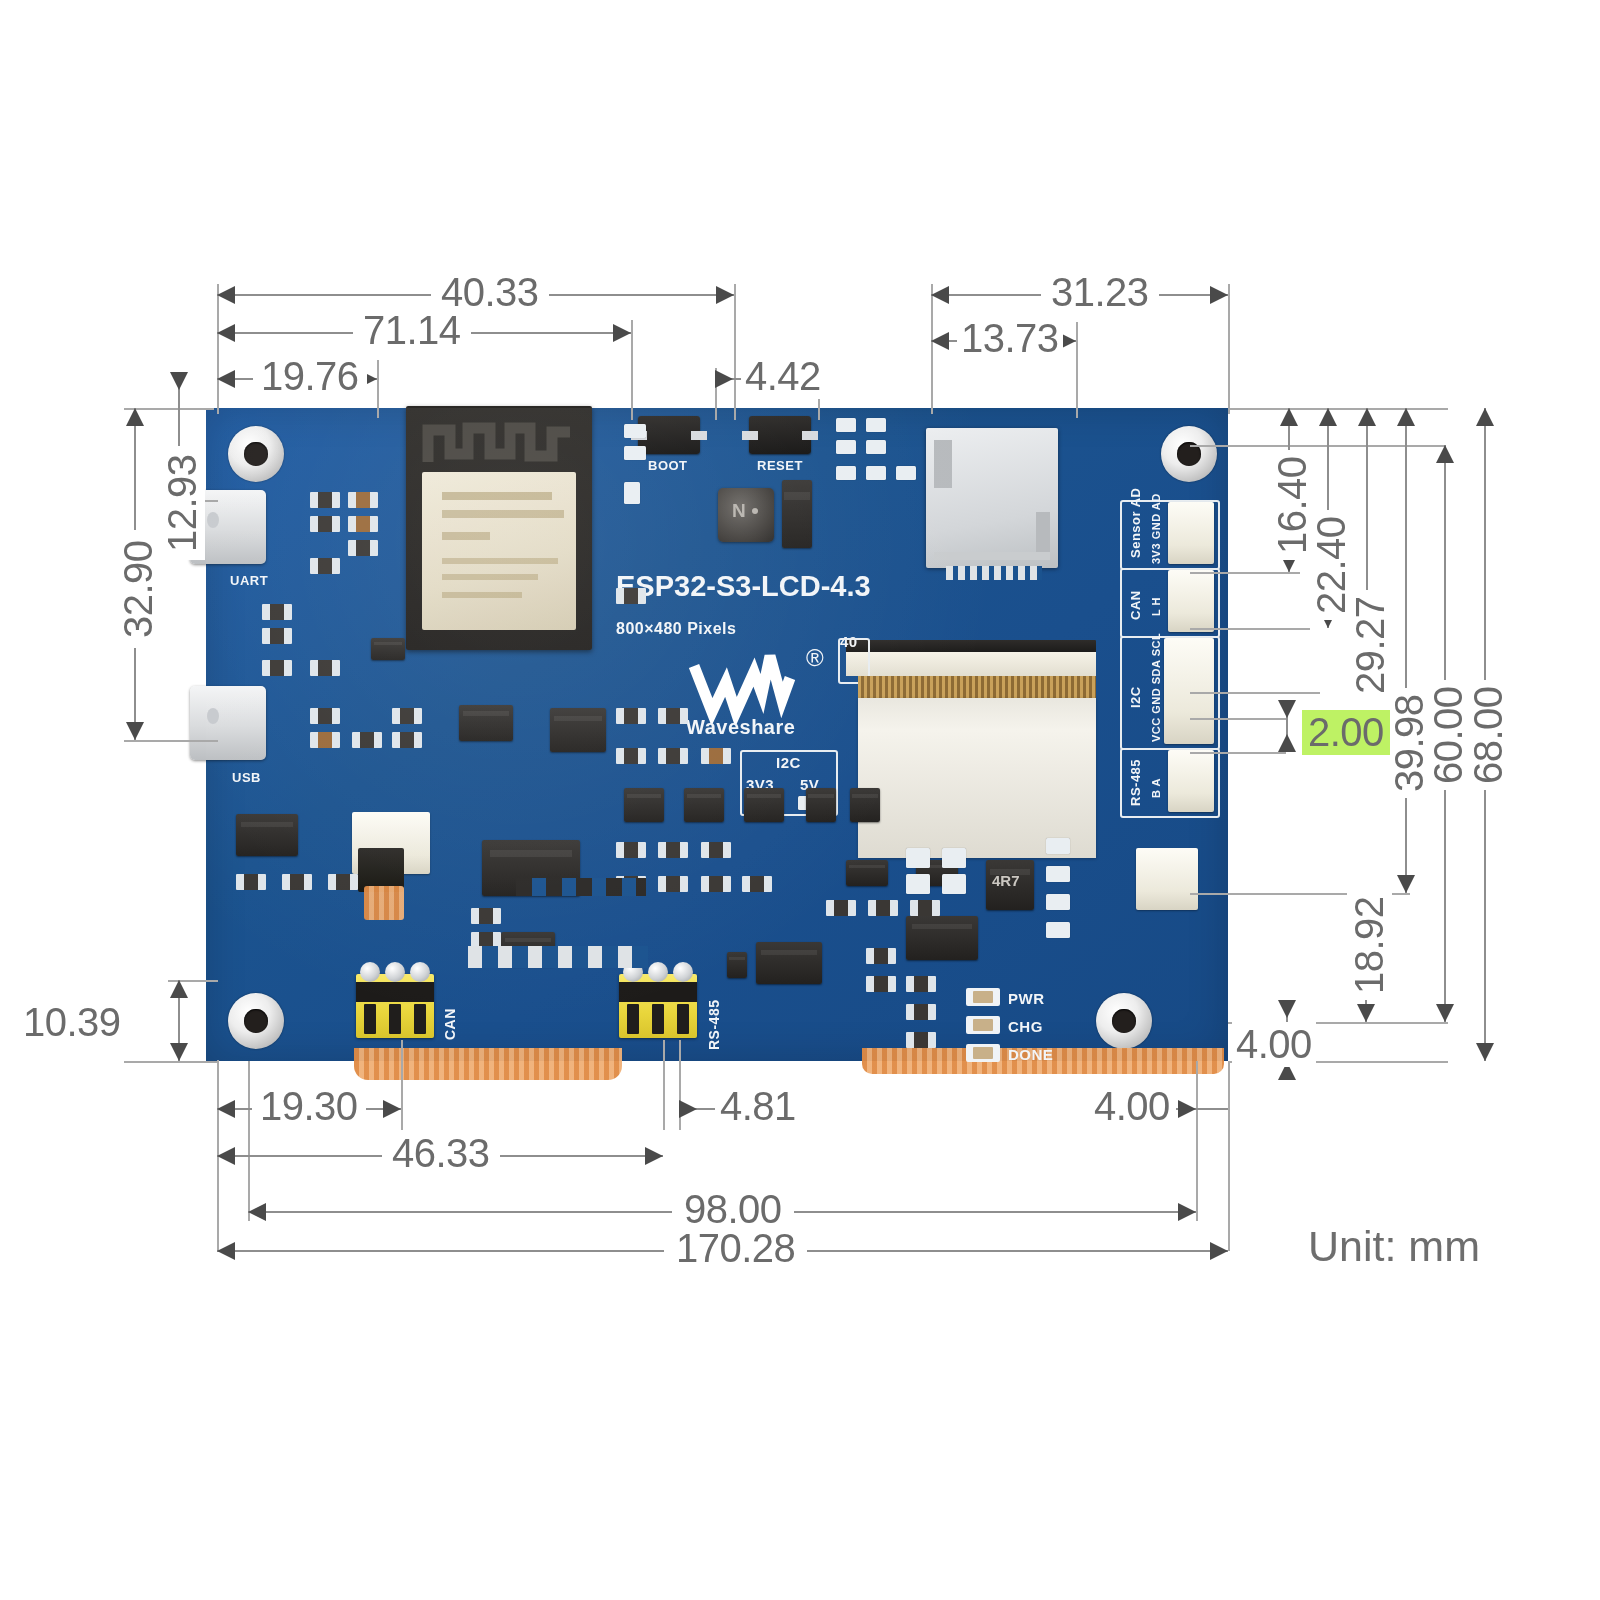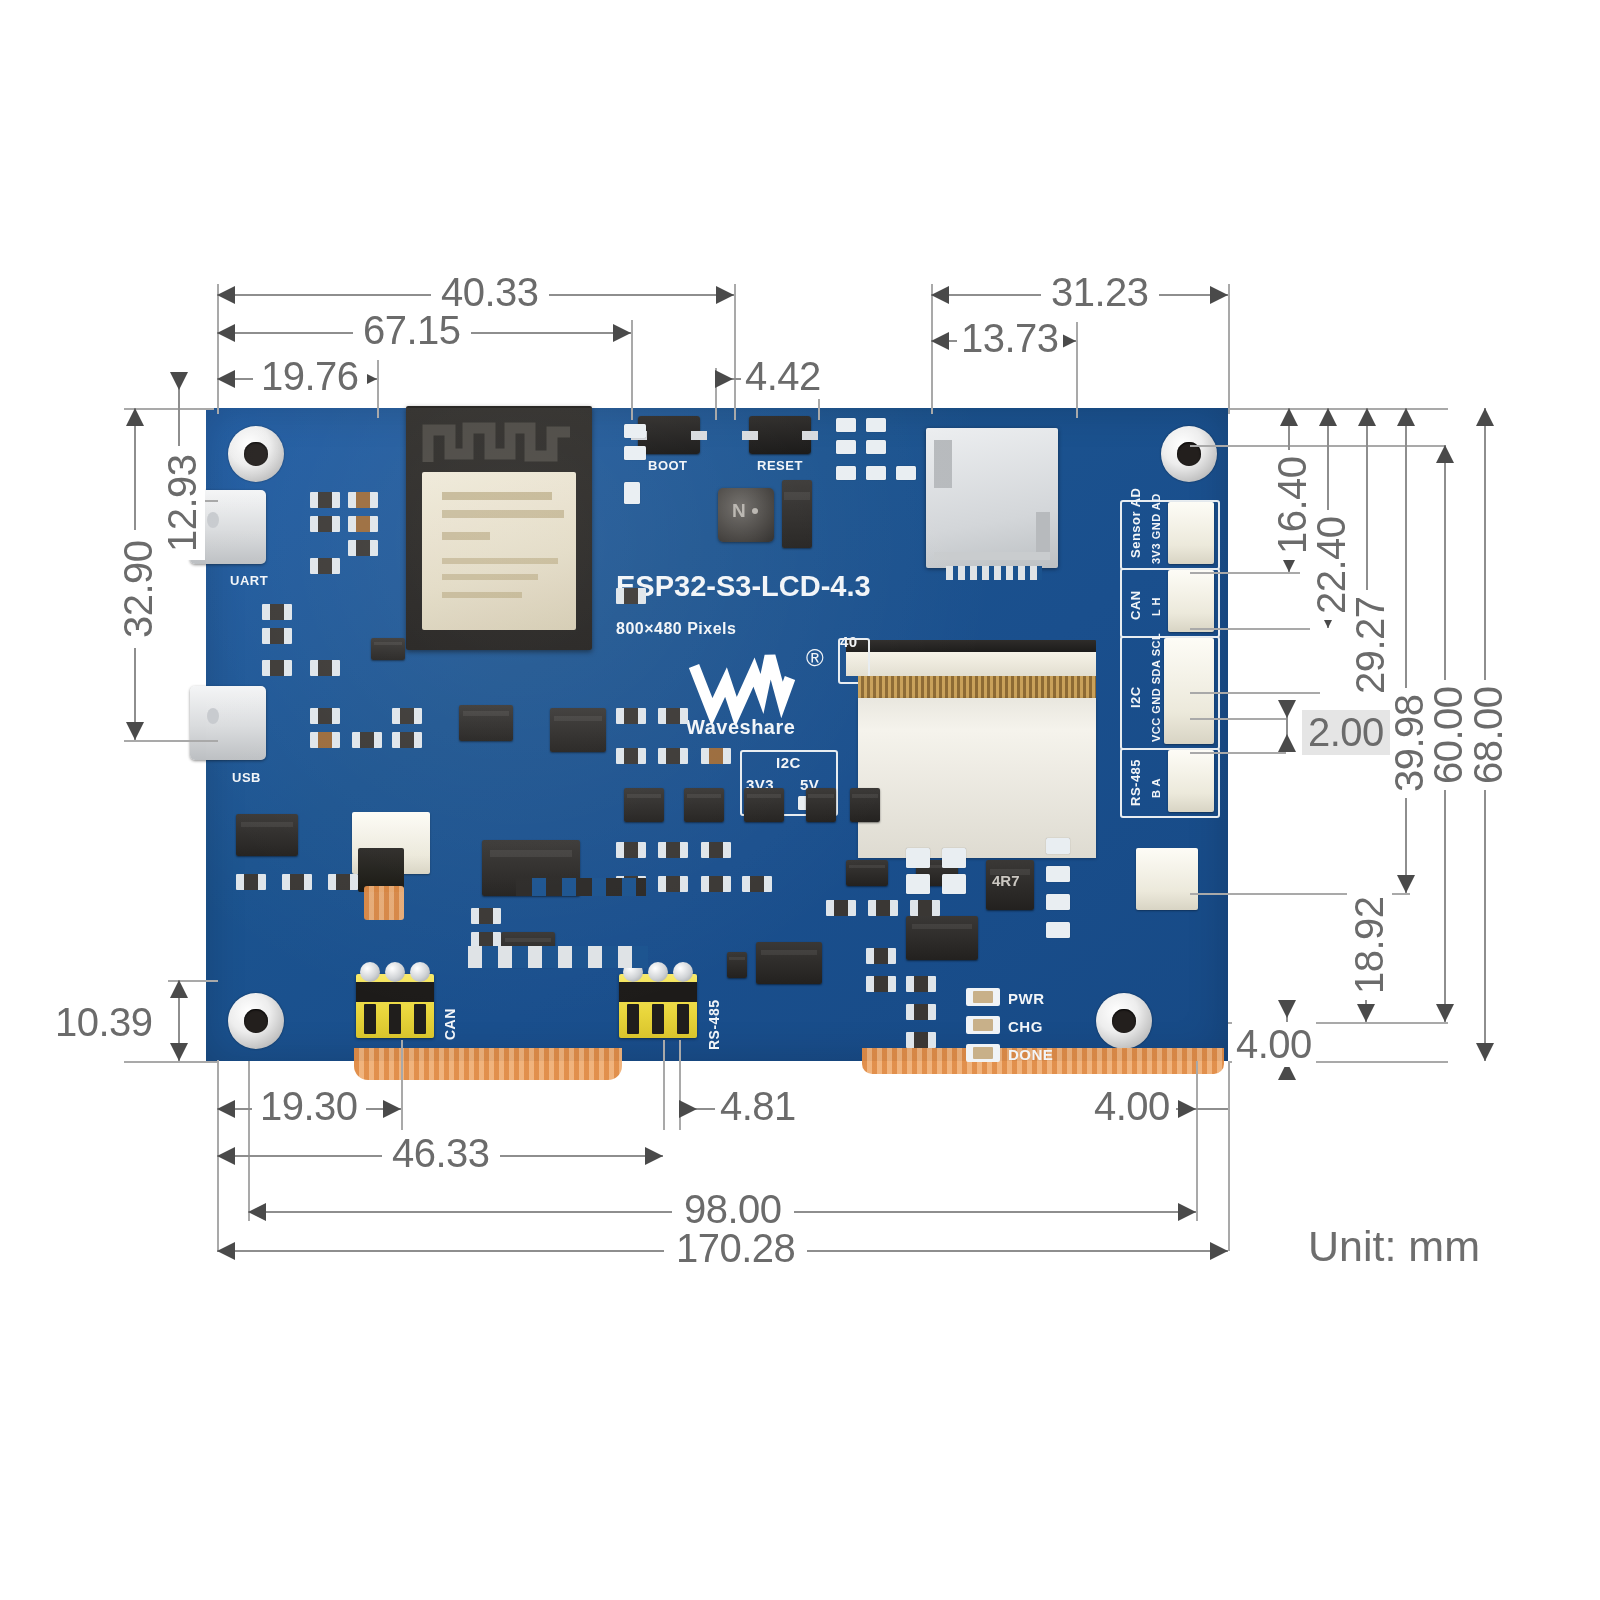--- a/index.html
+++ b/index.html
@@ -386,21 +386,21 @@
   <div class="ext v" style="left:1228px;top:284px;height:130px;"></div>
 
   <div class="dl h" style="left:217px;top:294px;width:517px;"></div>
   <div class="ar l" style="left:217px;top:286px;"></div>
   <div class="ar r" style="left:716px;top:286px;"></div>
   <div class="dim-text" style="left:431px;top:270px;background:#fff;padding:0 10px;">40.33</div>
 
   <div class="dl h" style="left:217px;top:332px;width:414px;"></div>
   <div class="ar l" style="left:217px;top:324px;"></div>
   <div class="ar r" style="left:613px;top:324px;"></div>
-  <div class="dim-text" style="left:353px;top:308px;background:#fff;padding:0 10px;">67.15</div>
+  <div class="dim-text" style="left:353px;top:308px;background:#fff;padding:0 10px;">71.14</div>
 
   <div class="dl h" style="left:217px;top:378px;width:160px;"></div>
   <div class="ar l" style="left:217px;top:370px;"></div>
   <div class="ar r" style="left:359px;top:370px;"></div>
   <div class="dim-text" style="left:253px;top:354px;background:#fff;padding:0 8px;">19.76</div>
 
   <div class="dl h" style="left:715px;top:378px;width:103px;"></div>
   <div class="ar r" style="left:715px;top:370px;"></div>
   <div class="ar l" style="left:800px;top:370px;"></div>
   <div class="dim-text" style="left:741px;top:354px;background:#fff;padding:0 4px;">4.42</div>
@@ -427,21 +427,21 @@
   <div class="dim-text" style="left:116px;top:648px;transform:rotate(-90deg);transform-origin:0 0;background:#fff;padding:0 10px;">32.90</div>
 
   <div class="dl v" style="left:178px;top:372px;height:128px;"></div>
   <div class="ar d" style="left:170px;top:372px;"></div>
   <div class="ar u" style="left:170px;top:482px;"></div>
   <div class="dim-text" style="left:160px;top:560px;transform:rotate(-90deg);transform-origin:0 0;background:#fff;padding:0 8px;">12.93</div>
 
   <div class="dl v" style="left:178px;top:980px;height:81px;"></div>
   <div class="ar u" style="left:170px;top:980px;"></div>
   <div class="ar d" style="left:170px;top:1043px;"></div>
-  <div class="dim-text" style="left:17px;top:1000px;background:#fff;padding:0 6px;margin-left:32px;">10.39</div>
+  <div class="dim-text" style="left:17px;top:1000px;background:#fff;padding:0 6px;">10.39</div>
 
   <div class="ext h" style="left:1228px;top:408px;width:220px;"></div>
   <div class="ext h" style="left:1190px;top:445px;width:256px;"></div>
   <div class="ext h" style="left:1190px;top:572px;width:110px;"></div>
   <div class="ext h" style="left:1190px;top:628px;width:120px;"></div>
   <div class="ext h" style="left:1190px;top:692px;width:130px;"></div>
   <div class="ext h" style="left:1190px;top:718px;width:96px;"></div>
   <div class="ext h" style="left:1190px;top:752px;width:96px;"></div>
   <div class="ext h" style="left:1190px;top:893px;width:220px;"></div>
   <div class="ext h" style="left:1228px;top:1022px;width:220px;"></div>
@@ -463,21 +463,21 @@
   <div class="dim-text" style="left:1348px;top:700px;transform:rotate(-90deg);transform-origin:0 0;background:#fff;padding:0 6px;">29.27</div>
 
   <div class="dl v" style="left:1405px;top:408px;height:485px;"></div>
   <div class="ar u" style="left:1397px;top:408px;"></div>
   <div class="ar d" style="left:1397px;top:875px;"></div>
   <div class="dim-text" style="left:1387px;top:798px;transform:rotate(-90deg);transform-origin:0 0;background:#fff;padding:0 6px;">39.98</div>
 
   <div class="dl v" style="left:1286px;top:700px;height:52px;"></div>
   <div class="ar d" style="left:1278px;top:700px;"></div>
   <div class="ar u" style="left:1278px;top:734px;"></div>
-  <div class="dim-text" style="left:1302px;top:710px;background:#e5e5e5;padding:0 6px;">2.00</div>
+  <div class="dim-text" style="left:1302px;top:710px;background:#bef264;padding:0 6px;">2.00</div>
 
   <div class="dl v" style="left:1444px;top:445px;height:577px;"></div>
   <div class="ar u" style="left:1436px;top:445px;"></div>
   <div class="ar d" style="left:1436px;top:1004px;"></div>
   <div class="dim-text" style="left:1426px;top:790px;transform:rotate(-90deg);transform-origin:0 0;background:#fff;padding:0 6px;">60.00</div>
 
   <div class="dl v" style="left:1484px;top:408px;height:653px;"></div>
   <div class="ar u" style="left:1476px;top:408px;"></div>
   <div class="ar d" style="left:1476px;top:1043px;"></div>
   <div class="dim-text" style="left:1466px;top:790px;transform:rotate(-90deg);transform-origin:0 0;background:#fff;padding:0 6px;">68.00</div>

